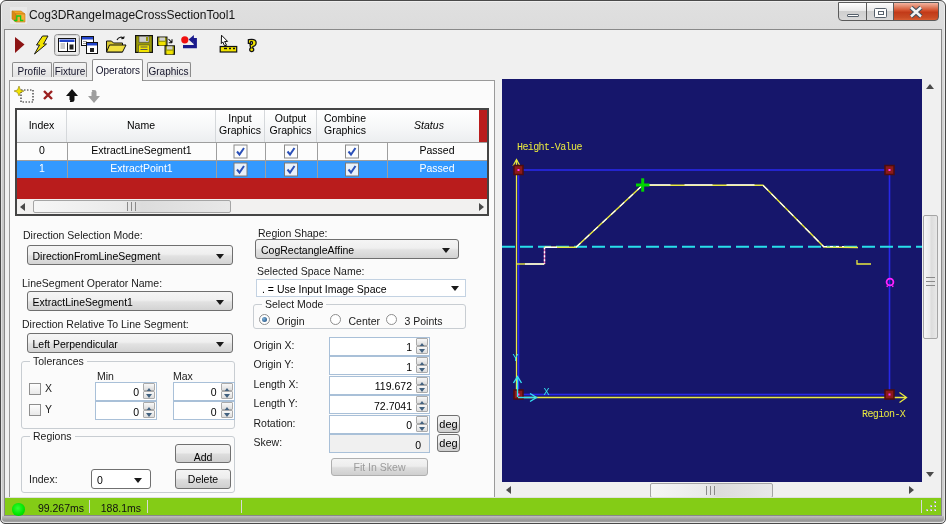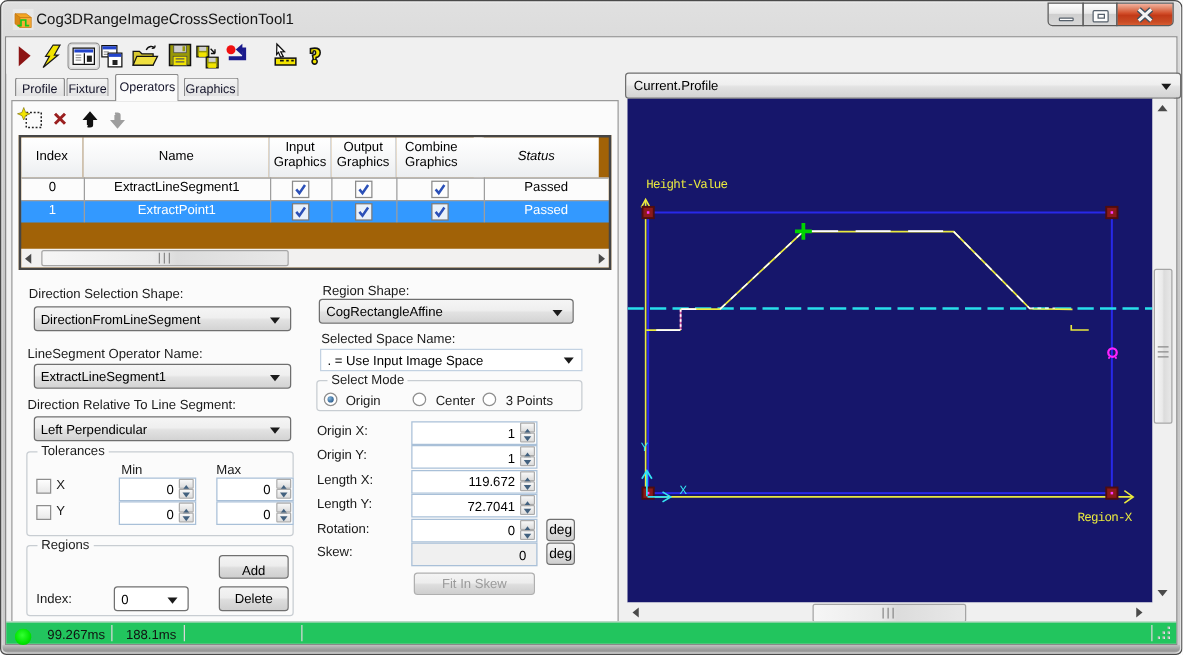--- a/index.html
+++ b/index.html
@@ -13,21 +13,21 @@
 #btnmin{left:837px;width:29px;border-radius:0 0 0 4px;}
 #btnmax{left:865px;width:28px;}
 #btncls{left:892px;width:46px;border-radius:0 0 4px 0;background:linear-gradient(180deg,#F5B3A1 0%,#E48D71 18%,#D24E2A 45%,#C23A18 55%,#C94B24 85%,#D85C31 100%);}
 
 #toolbar{position:absolute;left:0;top:0;width:100%;height:29px;background:#F0F0F0;}
 
 .tab{position:absolute;top:31.5px;height:15px;background:linear-gradient(180deg,#F4F4F4,#E2E2E2);border:1px solid #8C8C8C;border-bottom:none;border-radius:2px 2px 0 0;font-size:10px;color:#14142A;text-align:center;padding-top:3px;}
 #tabsel{position:absolute;top:28.5px;height:22.5px;background:#FBFBFB;border:1px solid #8C8C8C;border-bottom:none;border-radius:2px 2px 0 0;font-size:10px;color:#14142A;text-align:center;padding-top:5px;z-index:5;}
 #page{position:absolute;left:4px;top:50px;width:486px;height:418px;background:#FBFBFB;border:1px solid #9A9A9A;}
 
-#grid{position:absolute;left:5px;top:27px;width:474px;height:108px;border:2px solid #454545;background:#a16207;}
+#grid{position:absolute;left:5px;top:27px;width:474px;height:108px;border:2px solid #454545;background:#b91c1c;}
 .gh{position:absolute;top:0;height:32px;background:linear-gradient(180deg,#FFFFFF 0%,#F6F7F8 55%,#ECEEF0 100%);border-right:1px solid #D5D8DB;font-size:10.5px;color:#000;}
 .gc{position:absolute;font-size:10.5px;color:#000;}
 
 .lbl{position:absolute;font-size:10.5px;color:#1A1A1A;white-space:nowrap;}
 .cmb{position:absolute;height:20px;border:1px solid #6F6F6F;border-radius:3px;background:linear-gradient(180deg,#F5F5F5 0%,#EFEFEF 45%,#E2E2E2 55%,#D3D3D3 100%);font-size:10.5px;color:#000;padding:4px 0 0 5px;}
 .cmb:after{content:"";position:absolute;right:8px;top:8px;border:4.5px solid transparent;border-top:5px solid #1A1A1A;}
 .cmbflat{position:absolute;height:18px;border:1px solid #C3D2E2;background:#fff;font-size:10.5px;color:#000;padding:3px 0 0 5px;}
 .cmbflat:after{content:"";position:absolute;right:6px;top:6px;border:4px solid transparent;border-top:5px solid #1A1A1A;}
 .grp{position:absolute;border:1px solid #C8CDD2;border-radius:3px;}
 .grp>span{position:absolute;top:-7px;left:8px;background:#FBFBFB;padding:0 3px;font-size:10.5px;color:#1A1A1A;}
@@ -44,21 +44,21 @@
 .cbx{position:absolute;width:12px;height:12px;border:1px solid #8E8E8E;background:linear-gradient(180deg,#FEFEFE,#E9E9E9);}
 .rad{position:absolute;width:11px;height:11px;border-radius:50%;border:1px solid #8E8E8E;background:#fff;}
 
 #rp{position:absolute;left:494px;top:0;right:0;bottom:0;}
 #rpcmb{position:absolute;left:1px;top:28px;width:445px;height:21px;border:1px solid #6F6F6F;border-radius:3px;background:linear-gradient(180deg,#F5F5F5 0%,#EFEFEF 45%,#E2E2E2 55%,#D3D3D3 100%);font-size:10.5px;padding:4px 0 0 6px;color:#000;}
 #rpcmb:after{content:"";position:absolute;right:7px;top:8px;border:4px solid transparent;border-top:5px solid #1A1A1A;}
 
 .sb{position:absolute;background:#F0F0F0;}
 .sbthumb{position:absolute;border:1px solid #A5A5A5;border-radius:2px;background:linear-gradient(90deg,#F6F6F6,#EAEAEA 45%,#DCDCDC 55%,#E8E8E8);}
 .arr{position:absolute;width:0;height:0;border:4px solid transparent;}
-#statusbar{position:absolute;left:0;bottom:0;width:100%;height:18px;background:#22c55e;border-top:1px solid #E0E0E0;font-size:10.5px;color:#111;}
+#statusbar{position:absolute;left:0;bottom:0;width:100%;height:18px;background:#84cc16;border-top:1px solid #E0E0E0;font-size:10.5px;color:#111;}
 .sep{position:absolute;top:2px;bottom:2px;width:1px;background:#D8D8D8;}
 </style></head>
 <body>
 <div id="win">
  <svg id="appicon" style="position:absolute;left:9px;top:6px" width="17" height="17" viewBox="0 0 17 17">
   <rect x="0" y="0" width="17" height="17" fill="#EFEFEF" opacity="0.55"></rect>
   <polygon points="2,4 11,4 15,7 6,7" fill="#F5A623" stroke="#C87A10" stroke-width="0.6"></polygon>
   <polygon points="2,4 6,7 6,15 2,12" fill="#D98A14" stroke="#C87A10" stroke-width="0.6"></polygon>
   <polygon points="6,7 15,7 15,15 6,15" fill="#F6AC37" stroke="#C87A10" stroke-width="0.6"></polygon>
   <polyline points="4,13.5 6.8,13.5 6.8,9 10.6,9 10.6,13.5 13.4,13.5" fill="none" stroke="#18C818" stroke-width="1.3"></polyline>
@@ -245,21 +245,21 @@
      <svg width="14" height="9" style="position:absolute;left:108px;top:3px">
               <g stroke="#8A8A8A">
                 <line x1="2.5" y1="0" x2="2.5" y2="9"></line>
                 <line x1="6.5" y1="0" x2="6.5" y2="9"></line>
                 <line x1="10.5" y1="0" x2="10.5" y2="9"></line>
               </g>
             </svg>
     </div>
    </div>
 
-   <div class="lbl" style="left:13px;top:148px;">Direction Selection Shape:</div>
+   <div class="lbl" style="left:13px;top:148px;">Direction Selection Mode:</div>
    <div class="cmb" style="left:16.5px;top:164px;width:206px;">DirectionFromLineSegment</div>
    <div class="lbl" style="left:12px;top:196px;">LineSegment Operator Name:</div>
    <div class="cmb" style="left:16.5px;top:210px;width:206px;">ExtractLineSegment1</div>
    <div class="lbl" style="left:12px;top:236.5px;">Direction Relative To Line Segment:</div>
    <div class="cmb" style="left:16.5px;top:252px;width:206px;">Left Perpendicular</div>
    <div class="grp" style="left:11px;top:280px;width:214px;height:68px;">
           <span>Tolerances</span>
         </div>
    <div class="lbl" style="left:87px;top:288.5px;">Min</div>
    <div class="lbl" style="left:163px;top:288.5px;">Max</div>
@@ -361,21 +361,20 @@
    <div class="lbl" style="left:243.5px;top:355px;">Skew:</div>
    <div class="num" style="left:319px;top:353px;width:101px;background:#F0F0F0;">
           <span class="v" style="right:8px;">0</span>
         </div>
    <div class="btn" style="left:427px;top:333.5px;width:23px;height:18px;padding-top:2px;font-size:11px;">deg</div>
    <div class="btn" style="left:427px;top:353px;width:23px;height:18px;padding-top:2px;font-size:11px;">deg</div>
    <div class="btn" style="left:321px;top:376.5px;width:97px;height:18px;padding-top:2px;color:#9B9B9B;border-color:#AFAFAF;">Fit In Skew</div>
   </div>
 
   <div id="rp">
-   <div id="rpcmb">Current.Profile</div>
    <svg id="chart" width="420" height="403" style="position:absolute;left:3px;top:49px;background:#16166B">
     <text x="15" y="71" font-family="Liberation Mono,monospace" font-size="10px" letter-spacing="-0.6" fill="#E9E93F">Height-Value</text>
     <text x="360" y="338" font-family="Liberation Mono,monospace" font-size="10px" letter-spacing="-0.6" fill="#E9E93F">Region-X</text>
 
     <line x1="14.5" y1="81" x2="14.5" y2="318.5" stroke="#E9E93F" stroke-width="1.3"></line>
     <path d="M11 87 L14.5 80.5 L18 87" fill="none" stroke="#E9E93F" stroke-width="1.3"></path>
     <line x1="14.5" y1="318.5" x2="404" y2="318.5" stroke="#E9E93F" stroke-width="1.3"></line>
     <path d="M397.5 313.5 L404.5 318.5 L397.5 323.5" fill="none" stroke="#E9E93F" stroke-width="1.3"></path>
 
     <rect x="16.5" y="91" width="371" height="224.5" fill="none" stroke="#2828E8" stroke-width="1.6"></rect>

